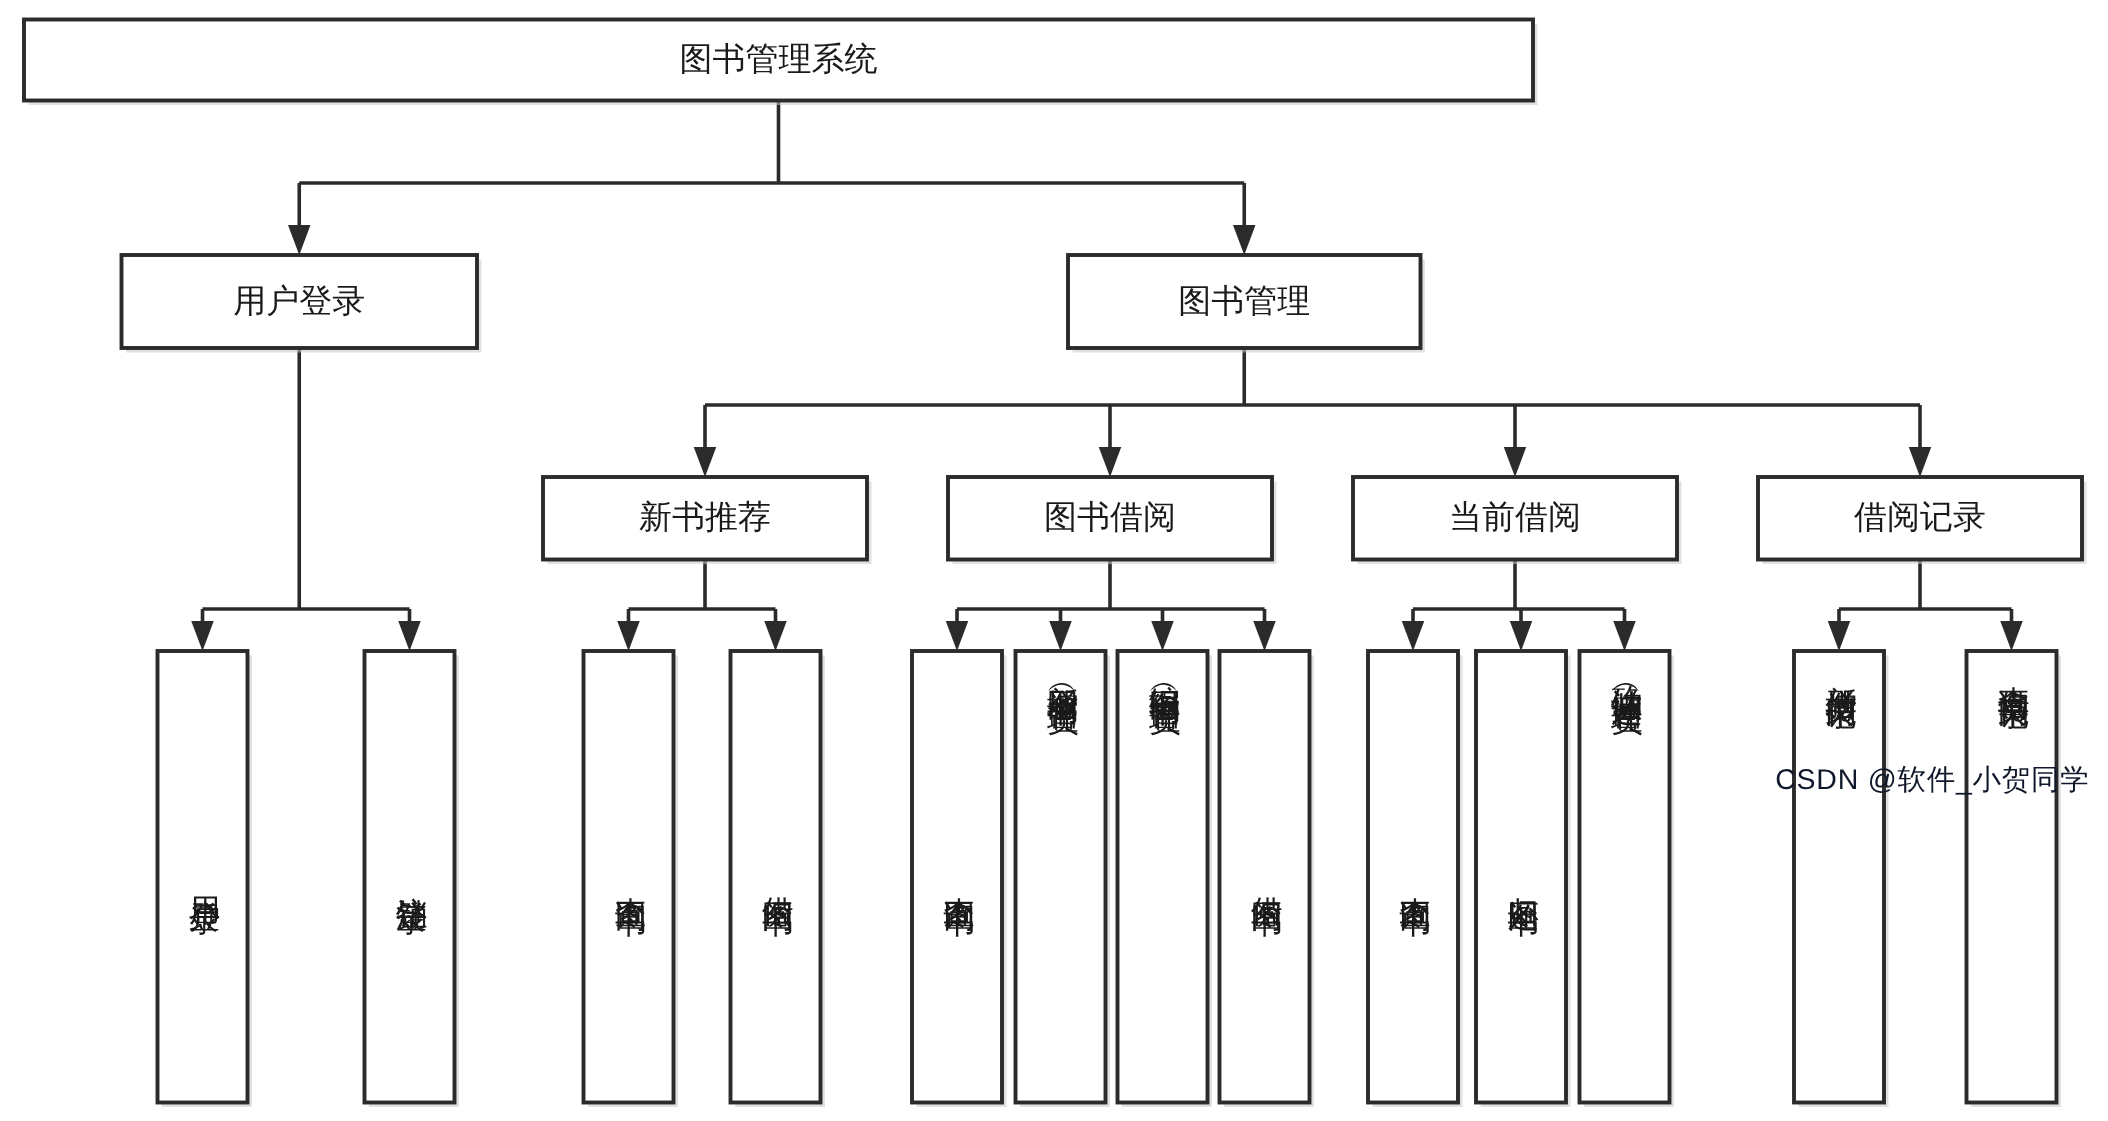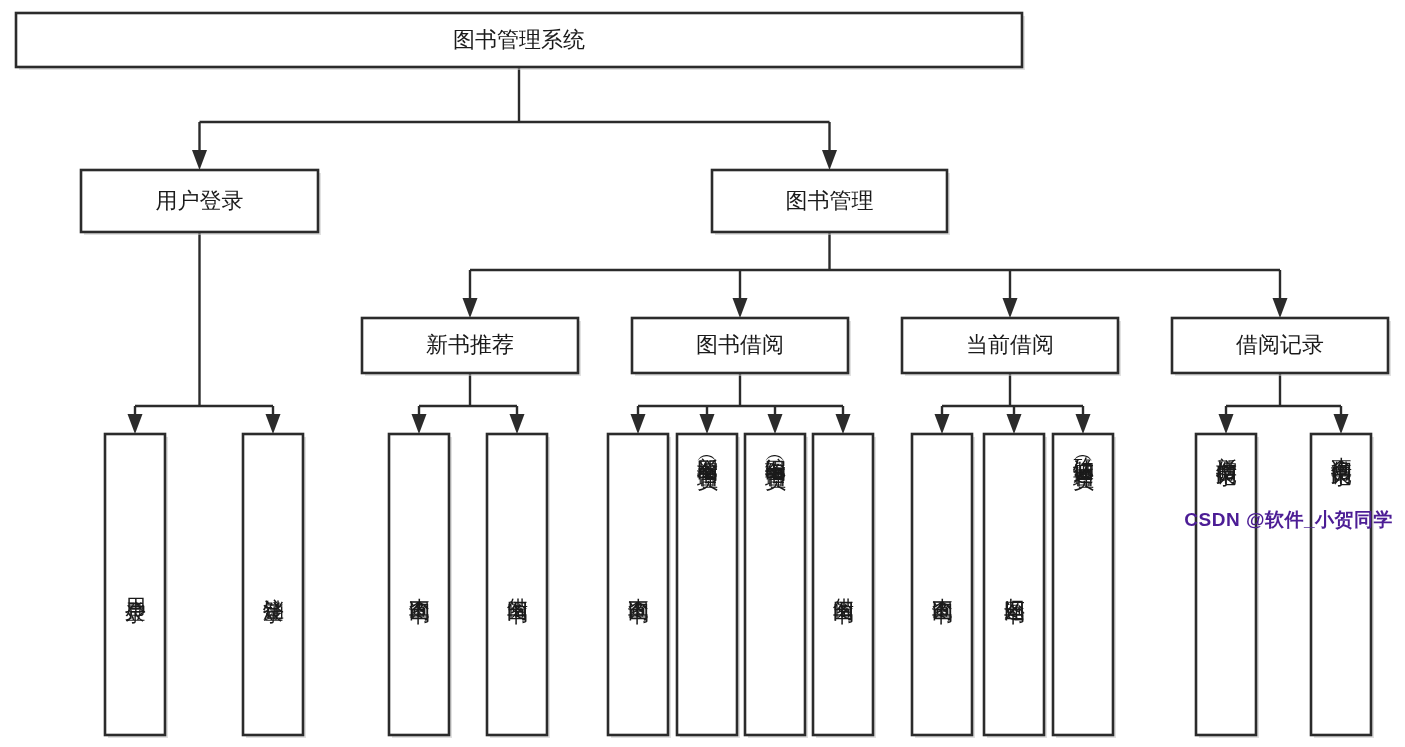--- a/index.html
+++ b/index.html
@@ -67,24 +67,23 @@
     letter-spacing: 2px;
     color: #1a1a1a;
     white-space: nowrap;
   }
   #watermark {
     position: absolute;
     right: 12px;
     bottom: 6px;
     font-family: "Liberation Sans", "DejaVu Sans", sans-serif;
     font-size: 19px;
-    color: #4c1d95;
+    color: #0f172a;
     letter-spacing: 0.5px;
     white-space: nowrap;
-    font-weight: bold;
   }
 </style>
 </head>
 <body>
 
 <div id="diagram-root">
   <svg class="diagram" id="diagram-svg" viewBox="0 0 1405 747" xmlns="http://www.w3.org/2000/svg">
       <g>
         <g>
           <path class="edge-line" d="M 519 67 L 519 122"></path>

